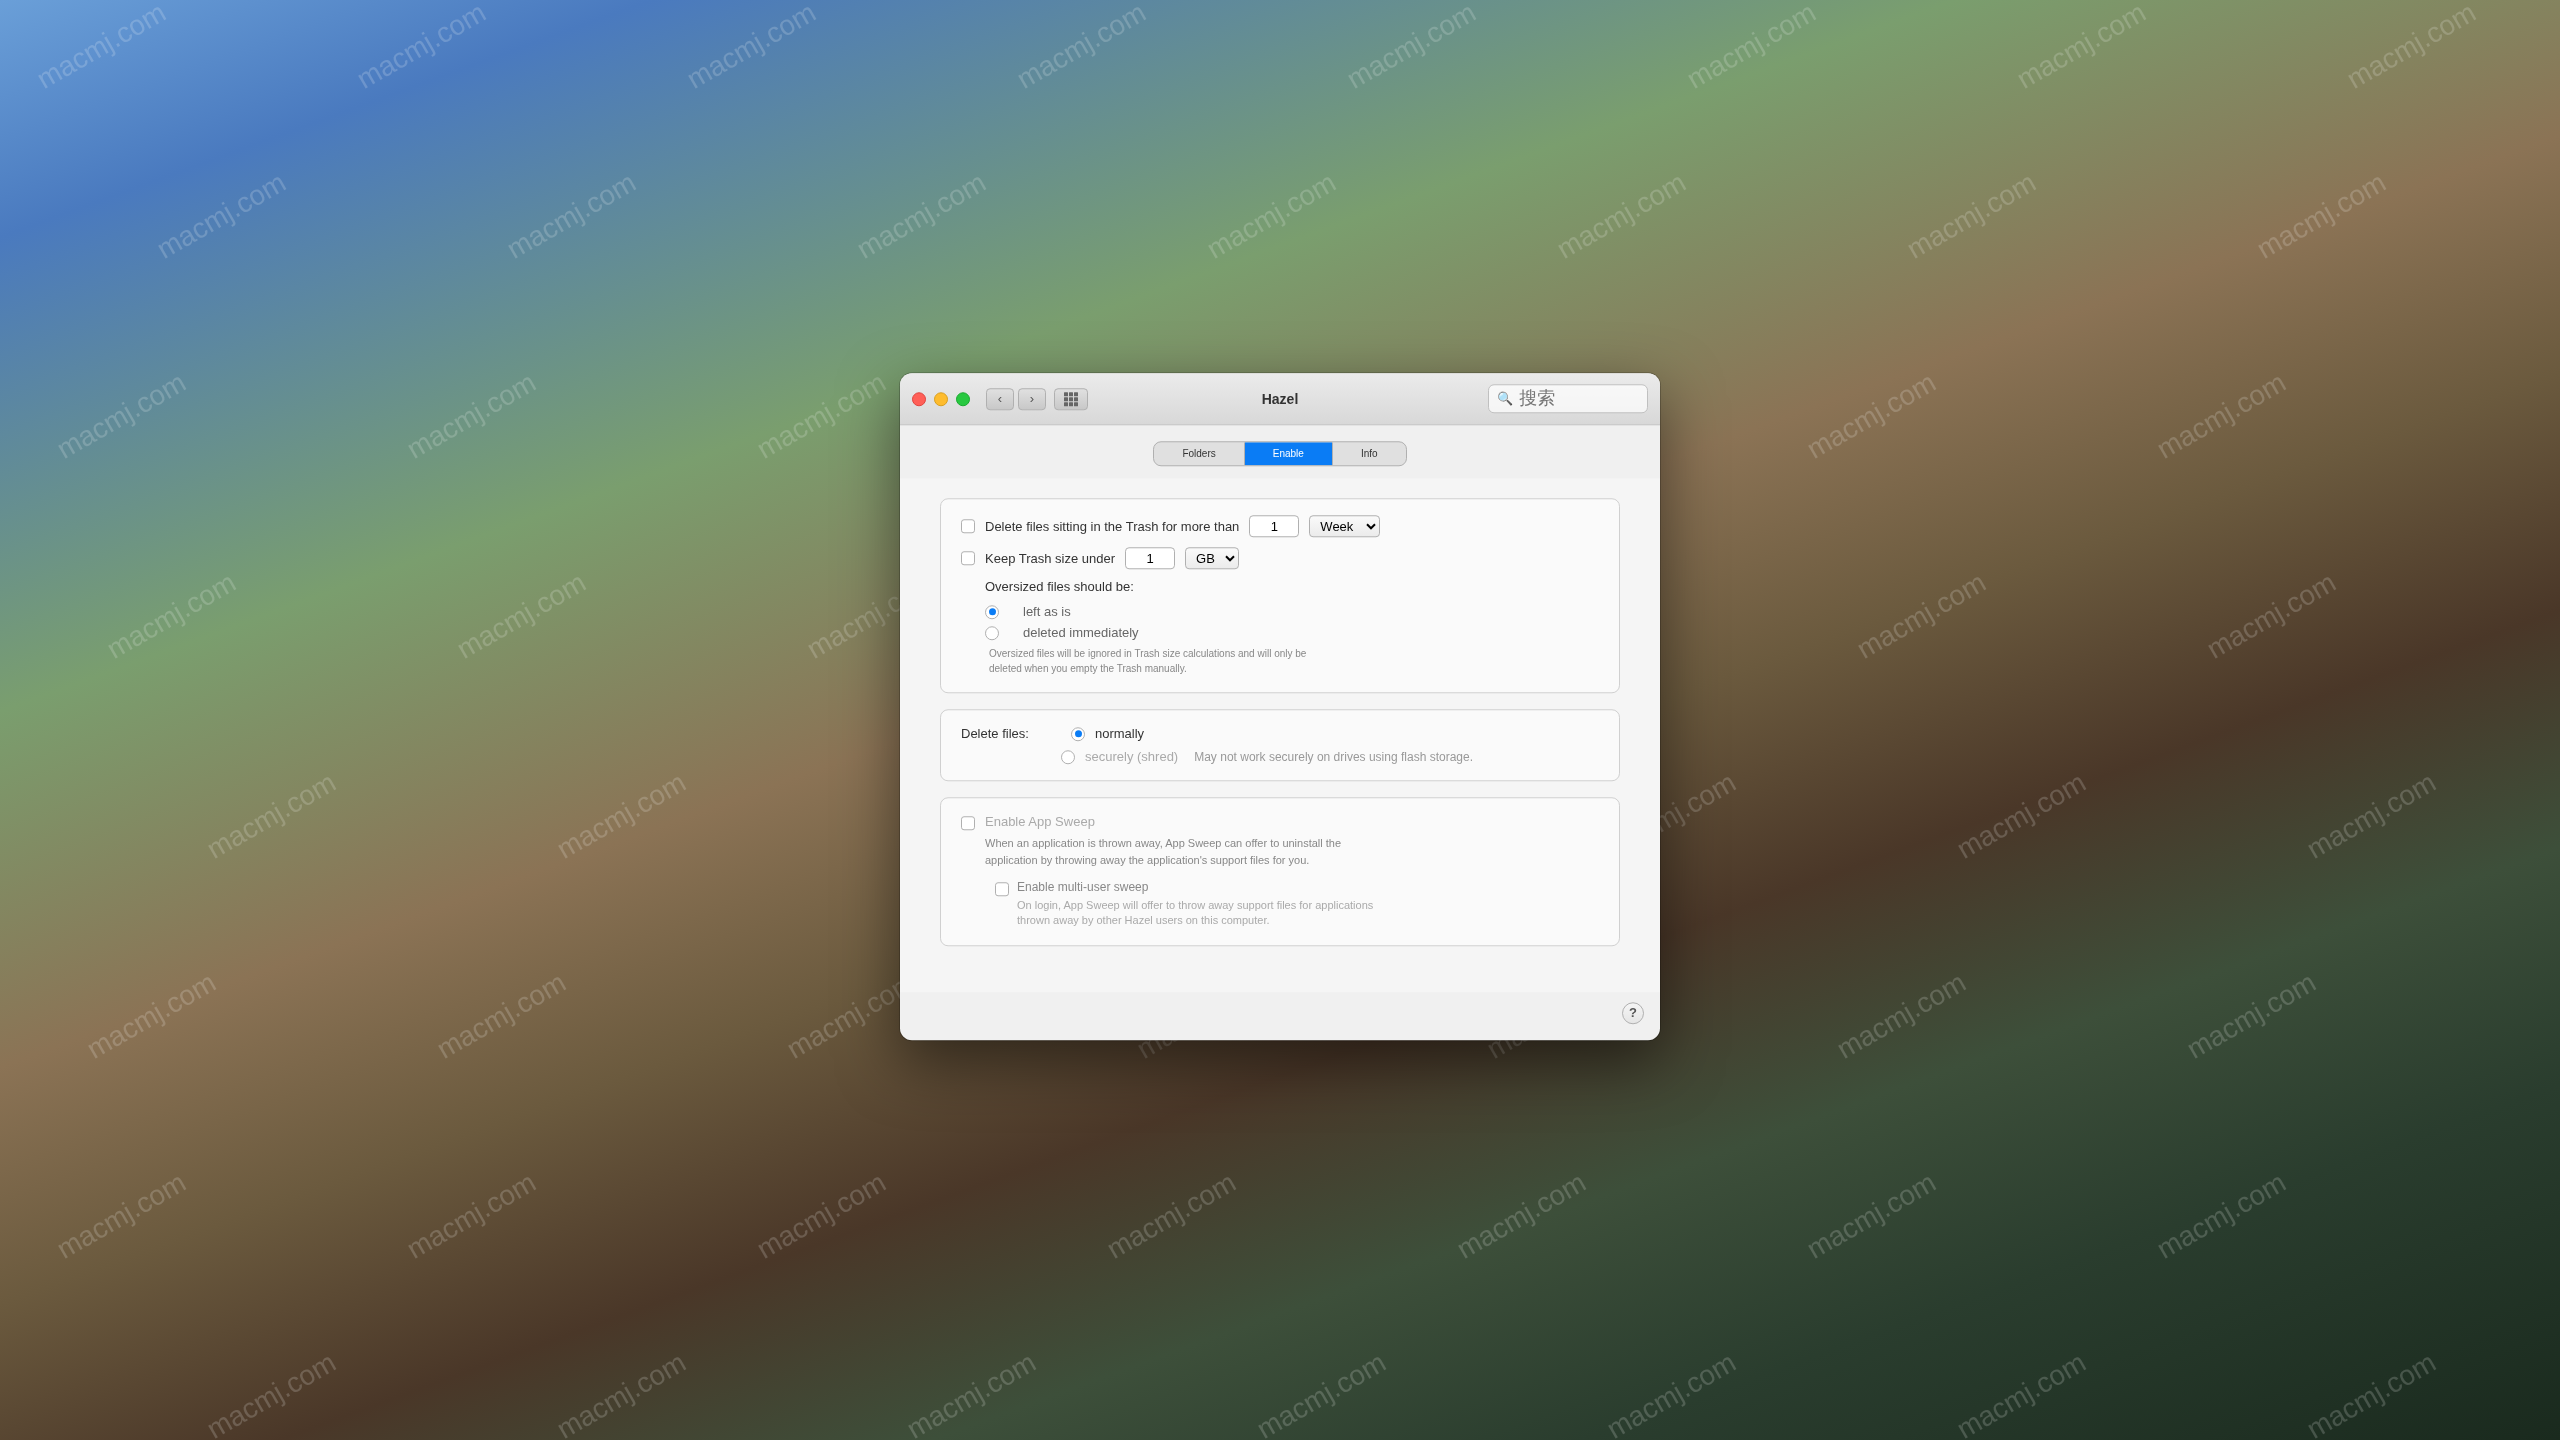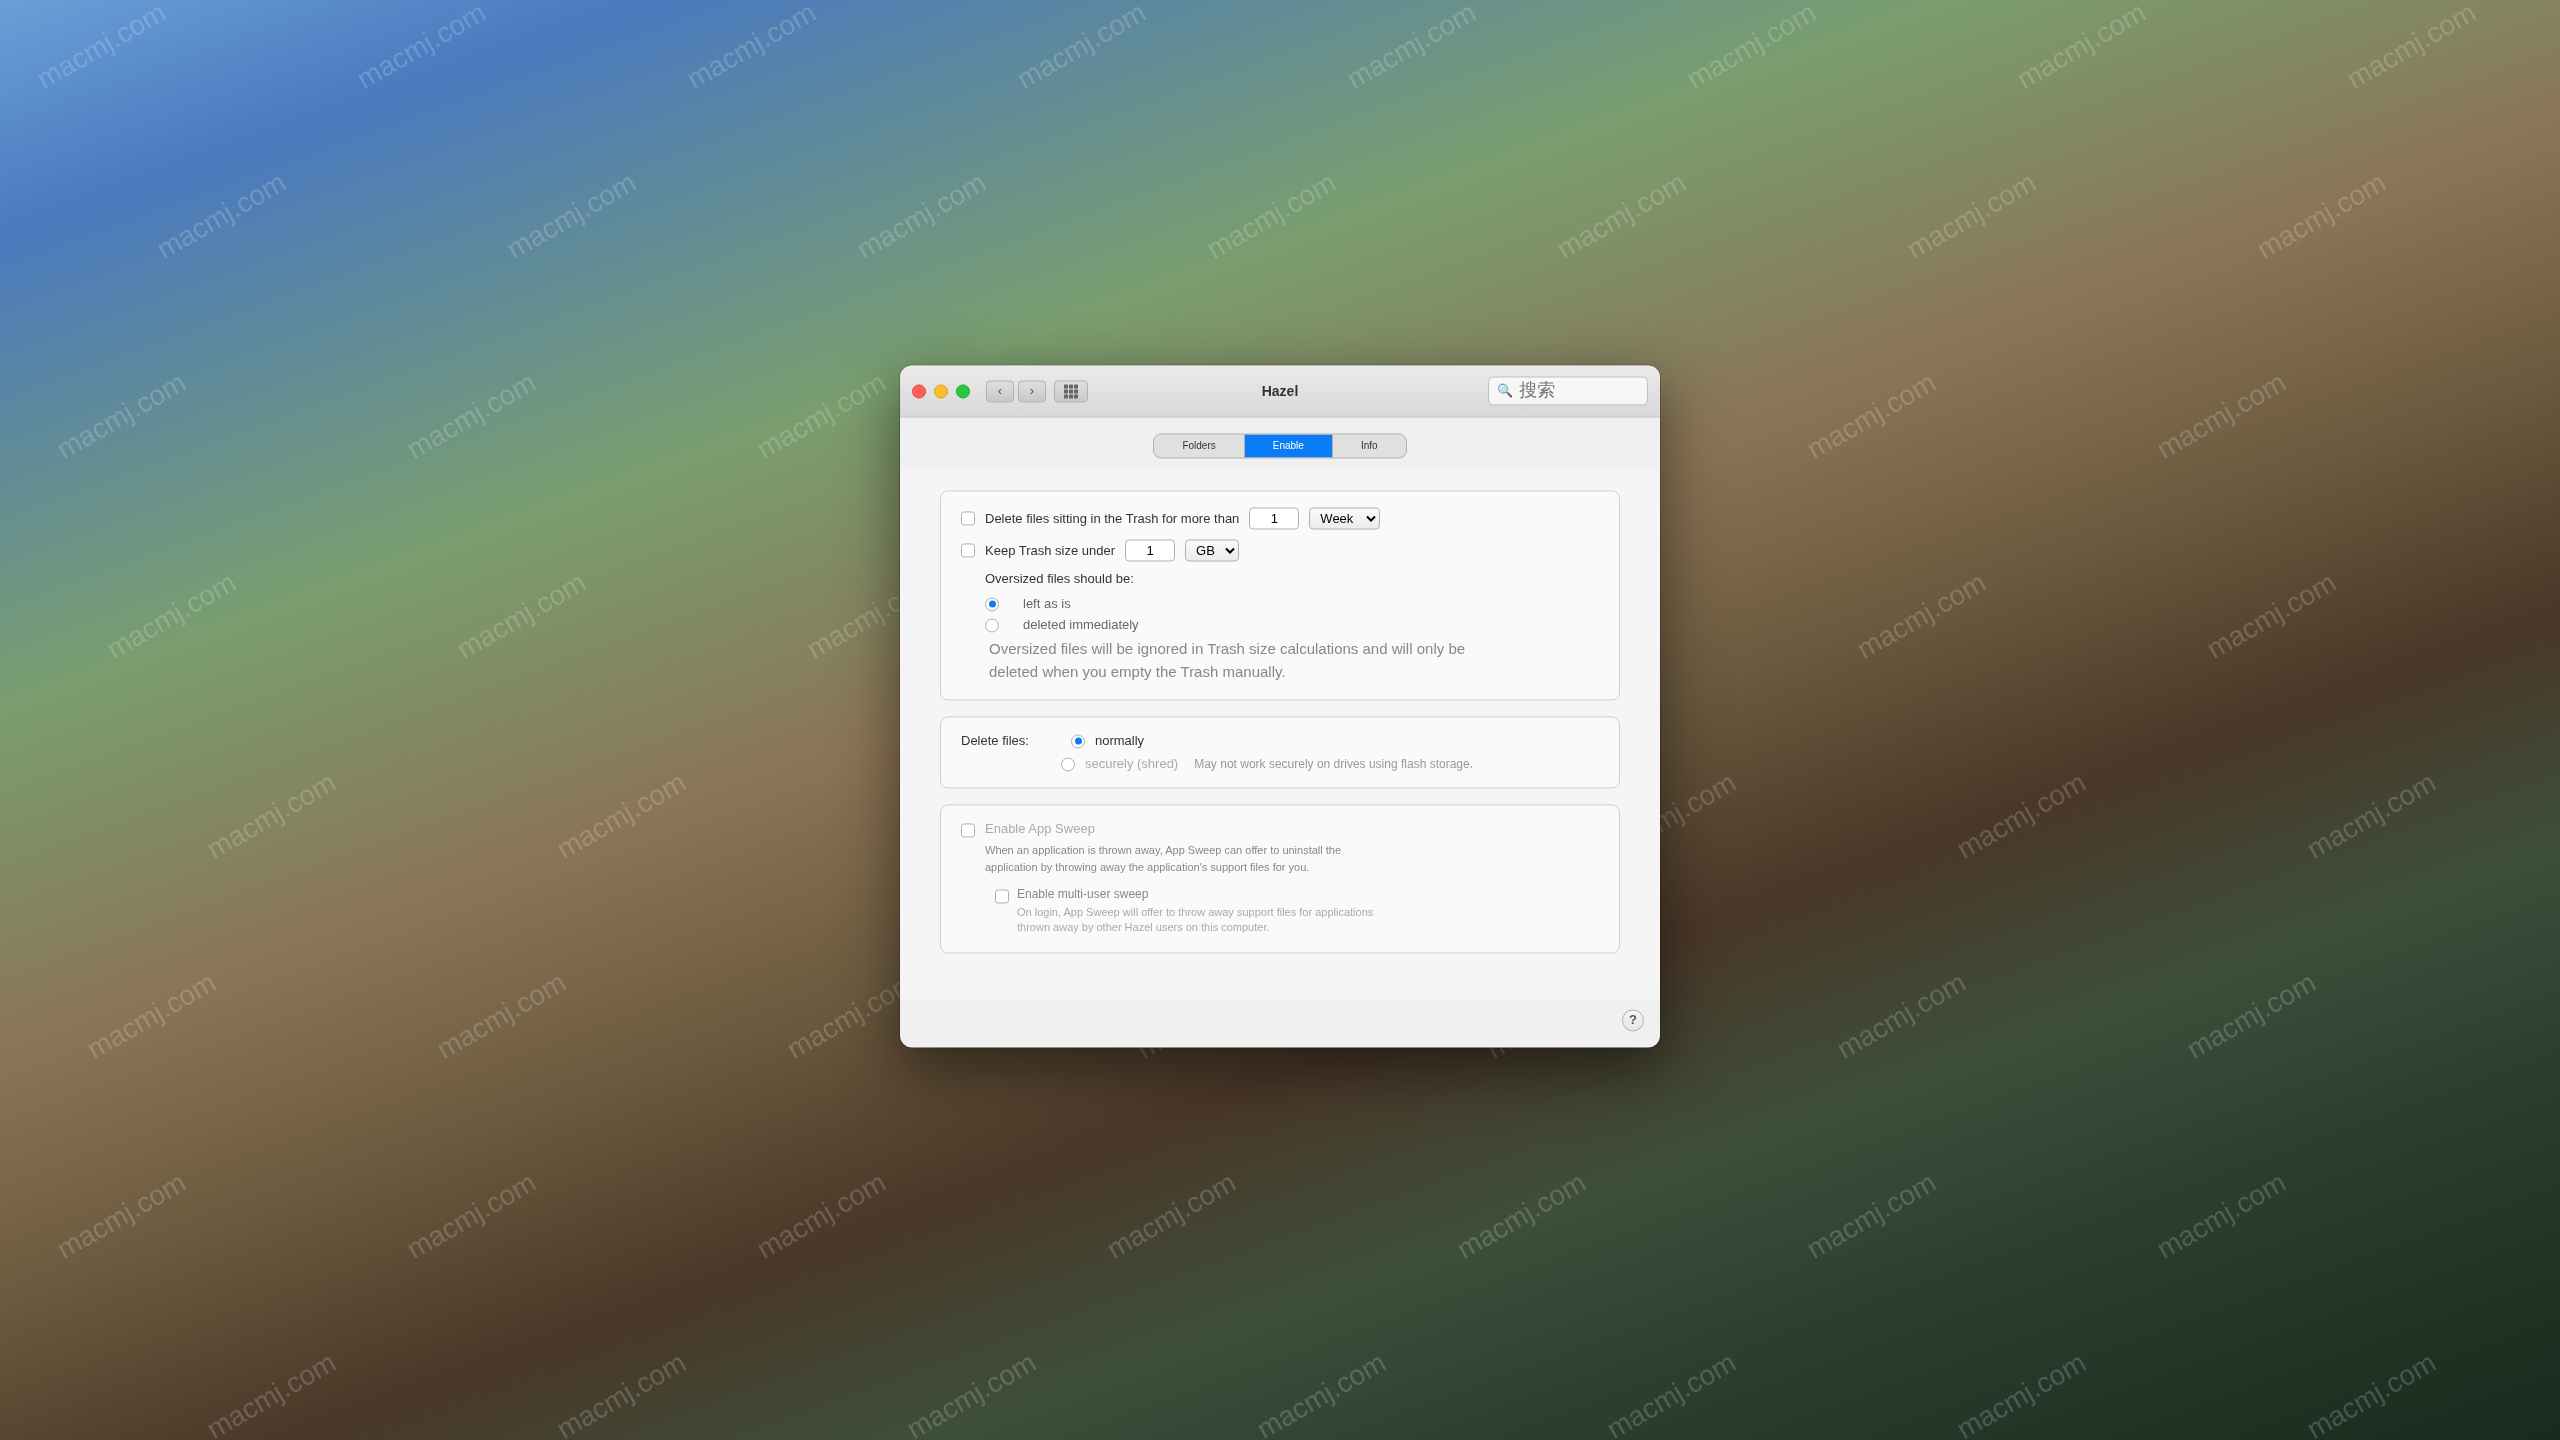--- a/index.html
+++ b/index.html
@@ -302,21 +302,21 @@
       border-radius: 50%;
       background: #0a7cf5;
     }
 
     .radio-label {
       font-size: 13px;
       color: #666;
     }
 
     .note-text {
-      font-size: 15px;
+      font-size: 10px;
       color: #888;
       margin: 6px 0 0 4px;
       line-height: 1.5;
     }
 
     .flash-note {
       font-size: 12px;
       color: #999;
       margin-left: 6px;
     }

